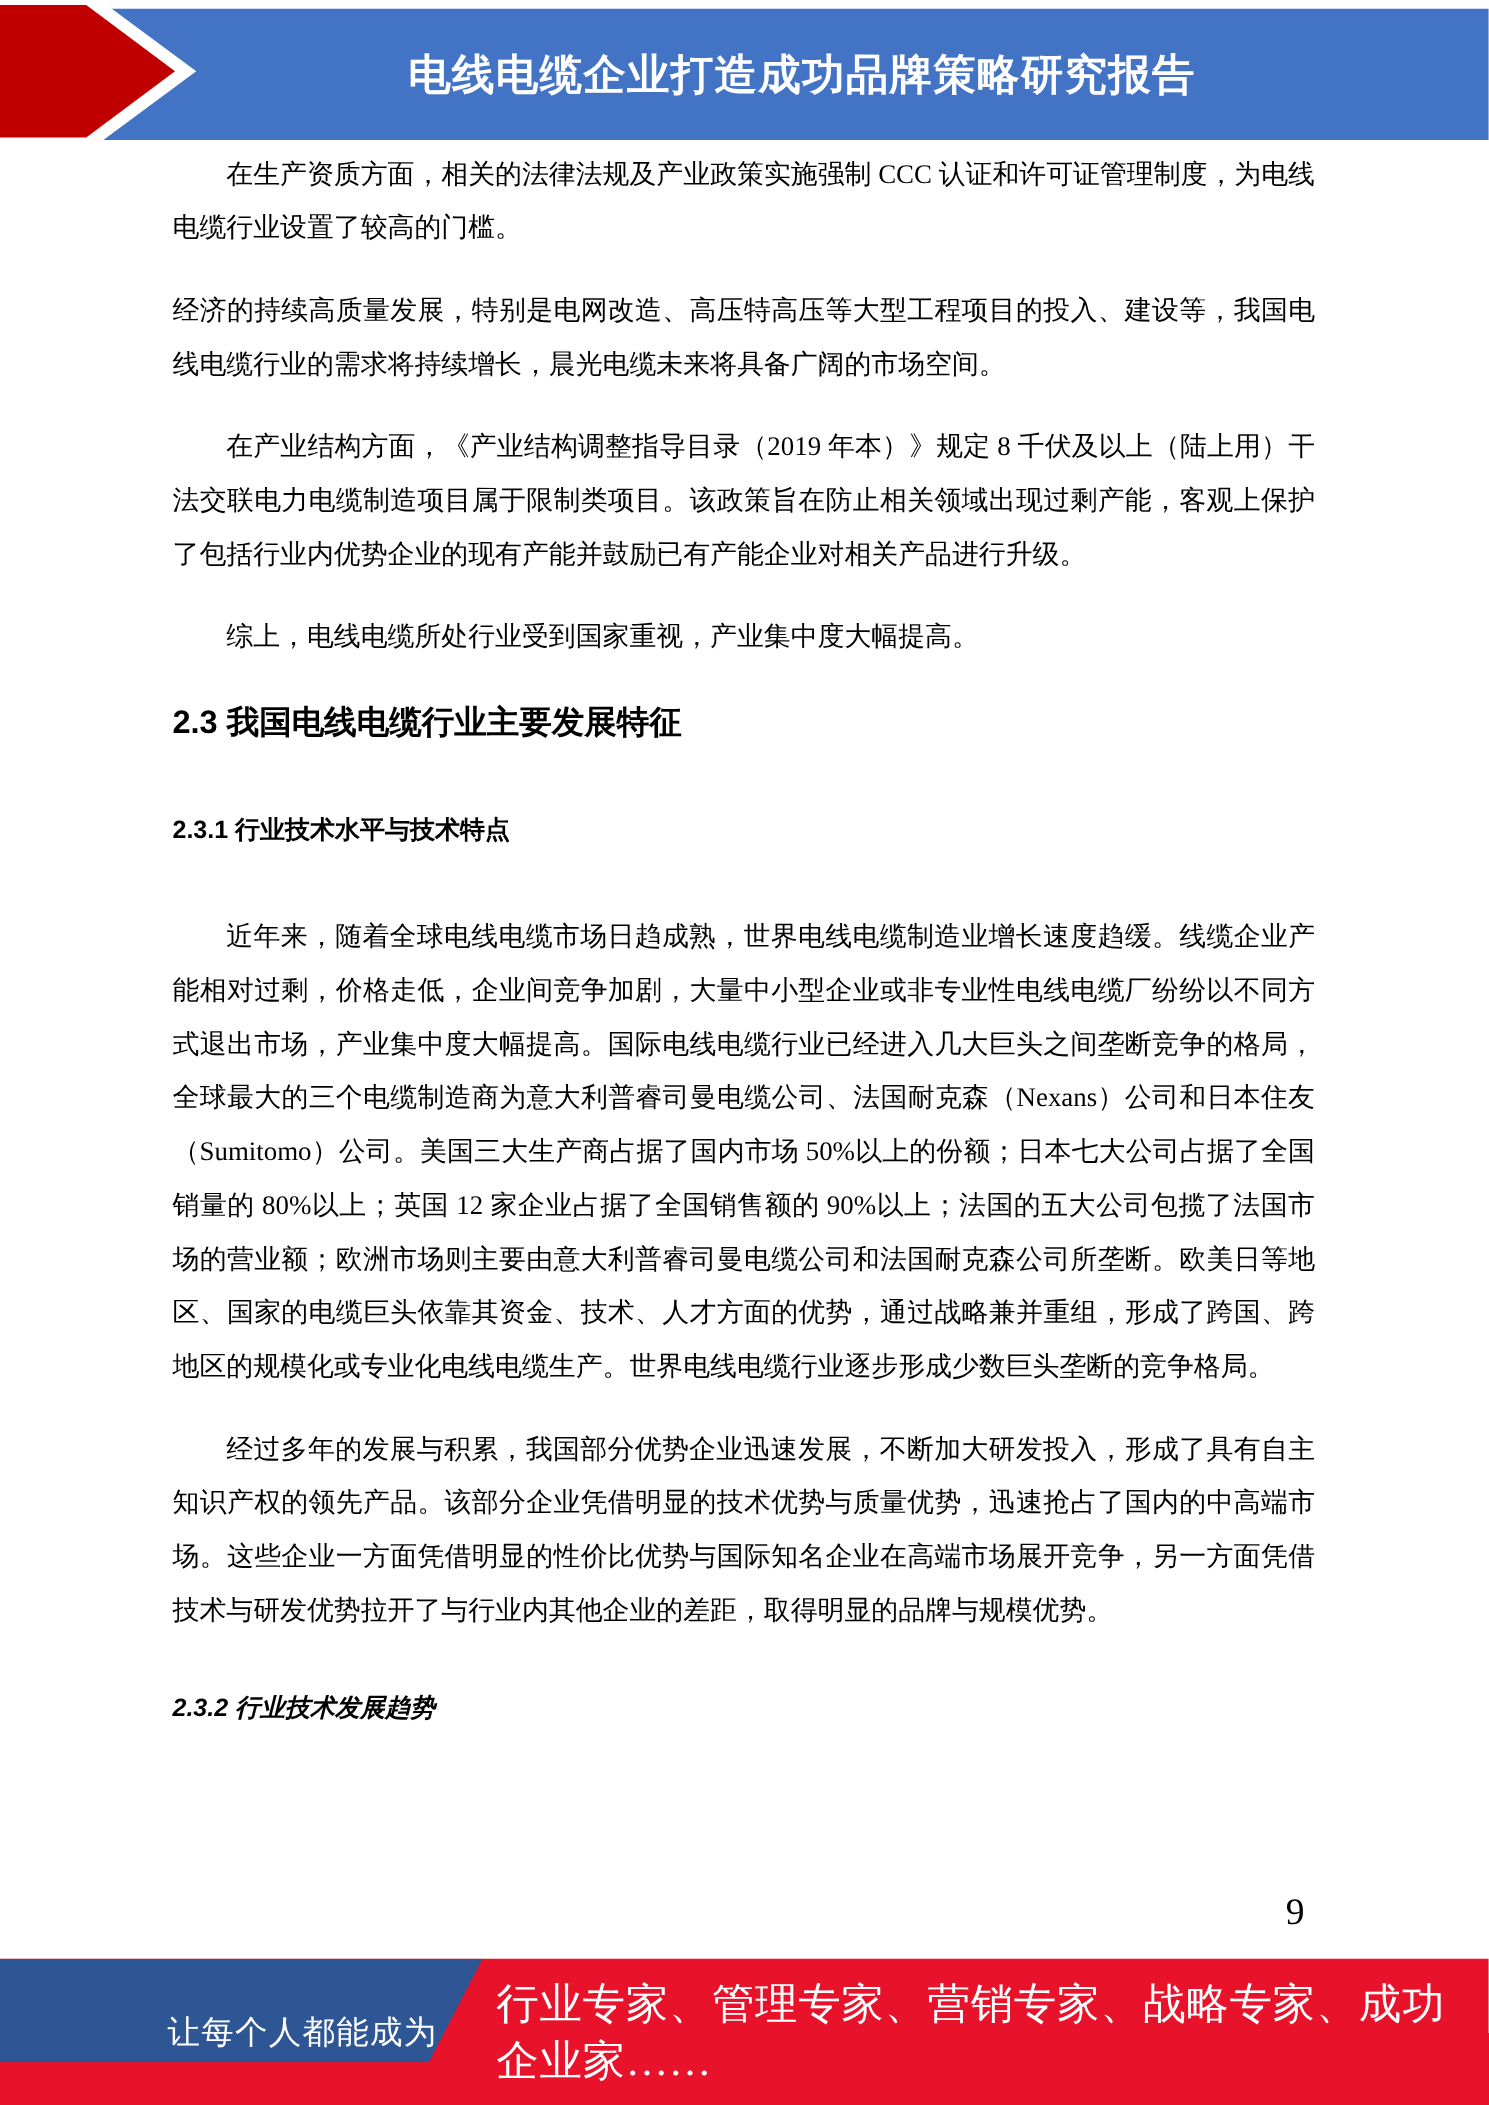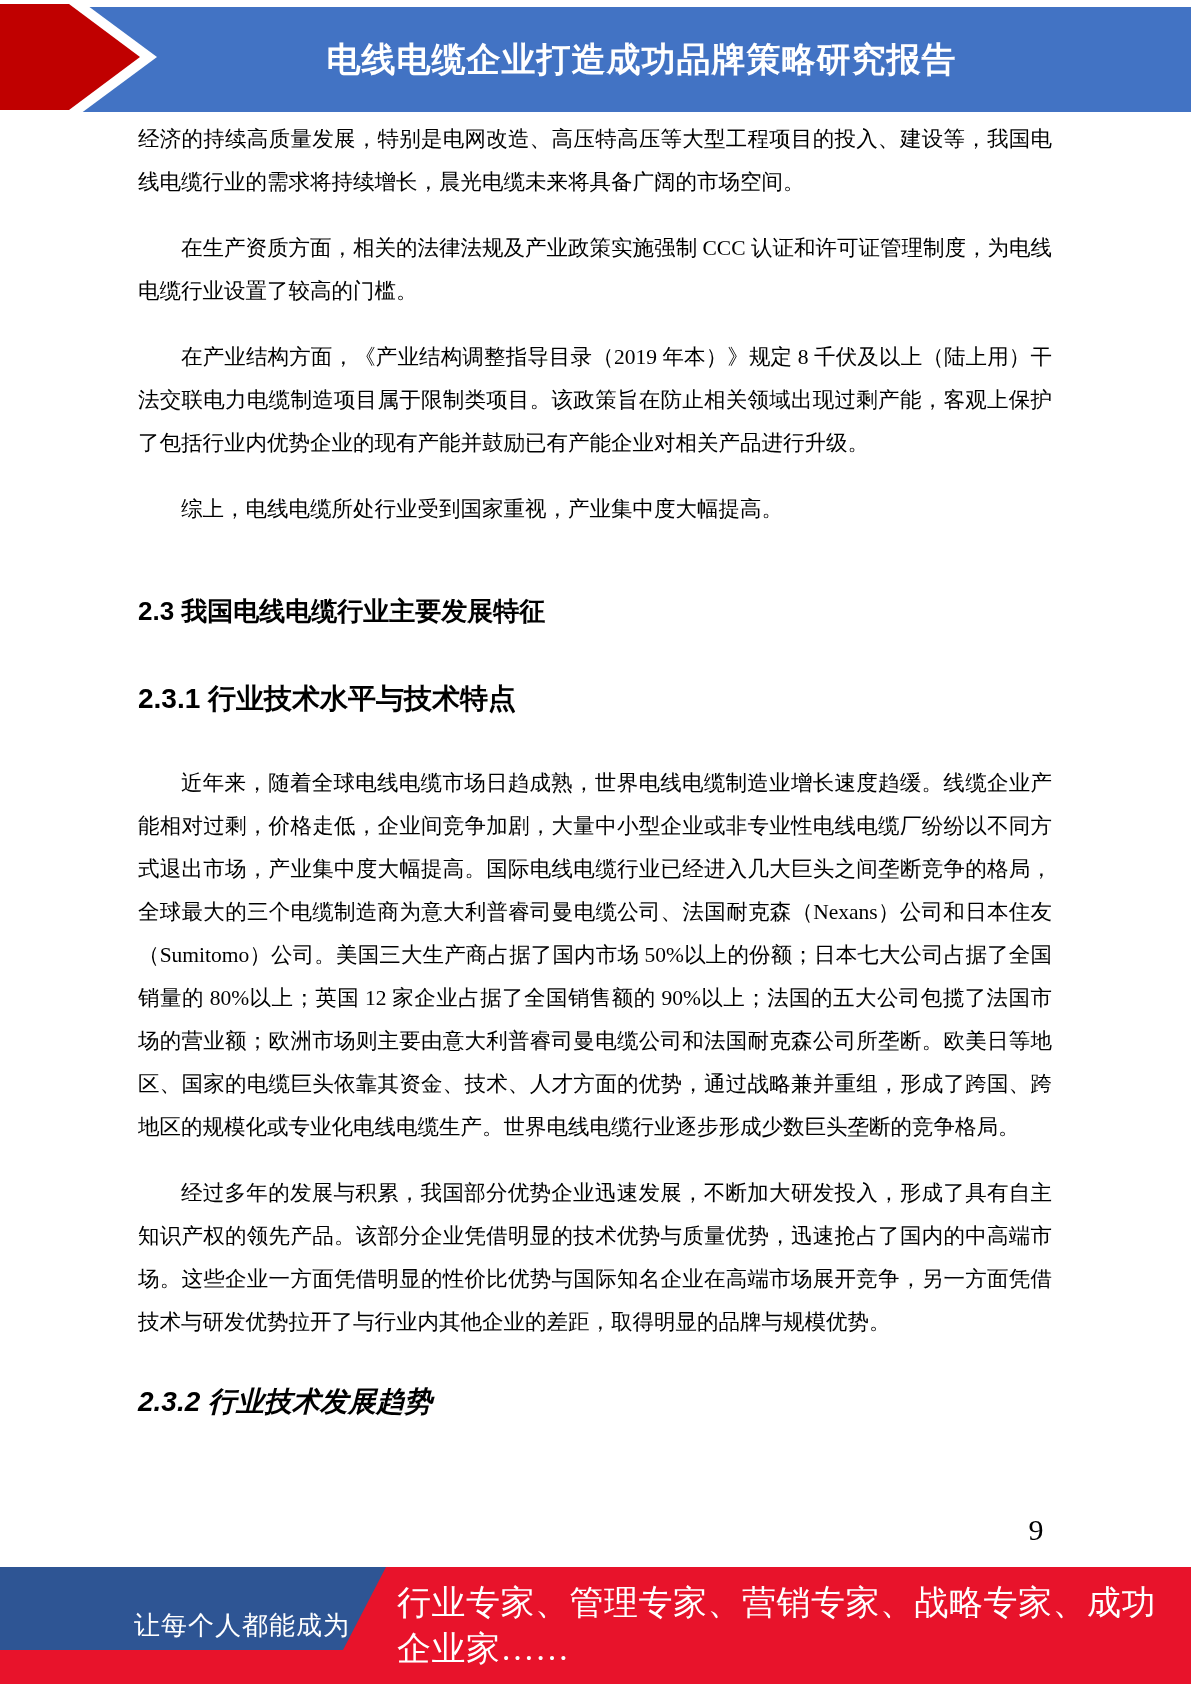--- a/index.html
+++ b/index.html
@@ -29,25 +29,25 @@
   
   .content{
     position:absolute;top:118px;left:138px;width:914px;
     font-size:21.5px;line-height:43px;text-align:justify;
   }
   .para{margin:0 0 23px 0;text-indent:2em;}
   .para.no-indent{text-indent:0;}
   .h-section{
     font-family:"Liberation Sans","DejaVu Sans",sans-serif;
     font-weight:bold;font-size:26px;line-height:36px;
-    margin:62px 0 0 0;text-align:left;
+    margin:28px 0 0 0;text-align:left;
   }
   .h-sub{
     font-family:"Liberation Sans","DejaVu Sans",sans-serif;
-    font-weight:bold;font-size:28px;line-height:35px;
+    font-weight:bold;font-size:20px;line-height:35px;
     margin:52px 0 46px 0;text-align:left;
   }
   .h-sub.h-232{margin:40px 0 0 0;font-style:italic;}
 
   
   .page-number{
     position:absolute;top:1508px;right:138px;
     font-size:30px;line-height:44px;text-align:center;width:34px;
   }
 
@@ -80,22 +80,22 @@
   <div class="header">
     <div class="header-band"></div>
     <svg class="header-arrow" width="170" height="116" viewBox="0 0 170 116">
       <polygon points="0,0 80,0 157,57 80,114 0,114" fill="#ffffff"></polygon>
       <polygon points="0,4 69,4 140,57 69,110 0,110" fill="#c00000"></polygon>
     </svg>
     <div class="header-title">电线电缆企业打造成功品牌策略研究报告</div>
   </div>
 
   <div class="content">
+    <p class="para">在生产资质方面，相关的法律法规及产业政策实施强制 CCC 认证和许可证管理制度，为电线电缆行业设置了较高的门槛。</p>
     <p class="para no-indent">经济的持续高质量发展，特别是电网改造、高压特高压等大型工程项目的投入、建设等，我国电线电缆行业的需求将持续增长，晨光电缆未来将具备广阔的市场空间。</p>
-    <p class="para">在生产资质方面，相关的法律法规及产业政策实施强制 CCC 认证和许可证管理制度，为电线电缆行业设置了较高的门槛。</p>
     <p class="para">在产业结构方面，《产业结构调整指导目录（2019 年本）》规定 8 千伏及以上（陆上用）干法交联电力电缆制造项目属于限制类项目。该政策旨在防止相关领域出现过剩产能，客观上保护了包括行业内优势企业的现有产能并鼓励已有产能企业对相关产品进行升级。</p>
     <p class="para">综上，电线电缆所处行业受到国家重视，产业集中度大幅提高。</p>
     <h2 class="h-section">2.3 我国电线电缆行业主要发展特征</h2>
     <h3 class="h-sub">2.3.1 行业技术水平与技术特点</h3>
     <p class="para">近年来，随着全球电线电缆市场日趋成熟，世界电线电缆制造业增长速度趋缓。线缆企业产能相对过剩，价格走低，企业间竞争加剧，大量中小型企业或非专业性电线电缆厂纷纷以不同方式退出市场，产业集中度大幅提高。国际电线电缆行业已经进入几大巨头之间垄断竞争的格局，全球最大的三个电缆制造商为意大利普睿司曼电缆公司、法国耐克森（Nexans）公司和日本住友（Sumitomo）公司。美国三大生产商占据了国内市场 50%以上的份额；日本七大公司占据了全国销量的 80%以上；英国 12 家企业占据了全国销售额的 90%以上；法国的五大公司包揽了法国市场的营业额；欧洲市场则主要由意大利普睿司曼电缆公司和法国耐克森公司所垄断。欧美日等地区、国家的电缆巨头依靠其资金、技术、人才方面的优势，通过战略兼并重组，形成了跨国、跨地区的规模化或专业化电线电缆生产。世界电线电缆行业逐步形成少数巨头垄断的竞争格局。</p>
     <p class="para">经过多年的发展与积累，我国部分优势企业迅速发展，不断加大研发投入，形成了具有自主知识产权的领先产品。该部分企业凭借明显的技术优势与质量优势，迅速抢占了国内的中高端市场。这些企业一方面凭借明显的性价比优势与国际知名企业在高端市场展开竞争，另一方面凭借技术与研发优势拉开了与行业内其他企业的差距，取得明显的品牌与规模优势。</p>
     <h3 class="h-sub h-232">2.3.2 行业技术发展趋势</h3>
   </div>
 
   <div class="page-number">9</div>

